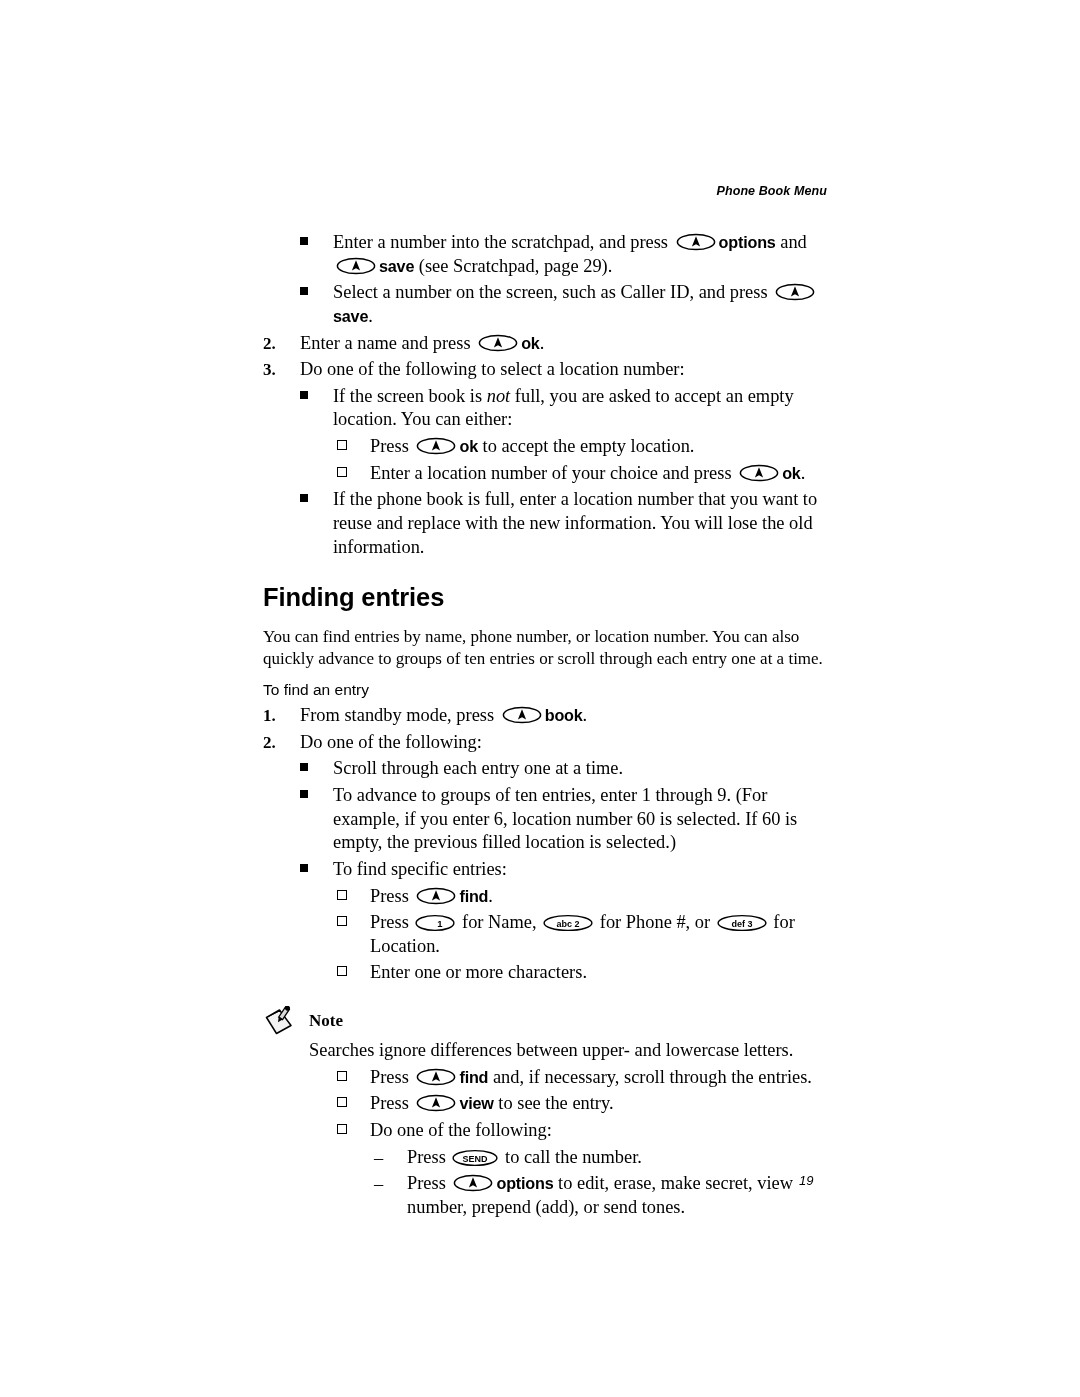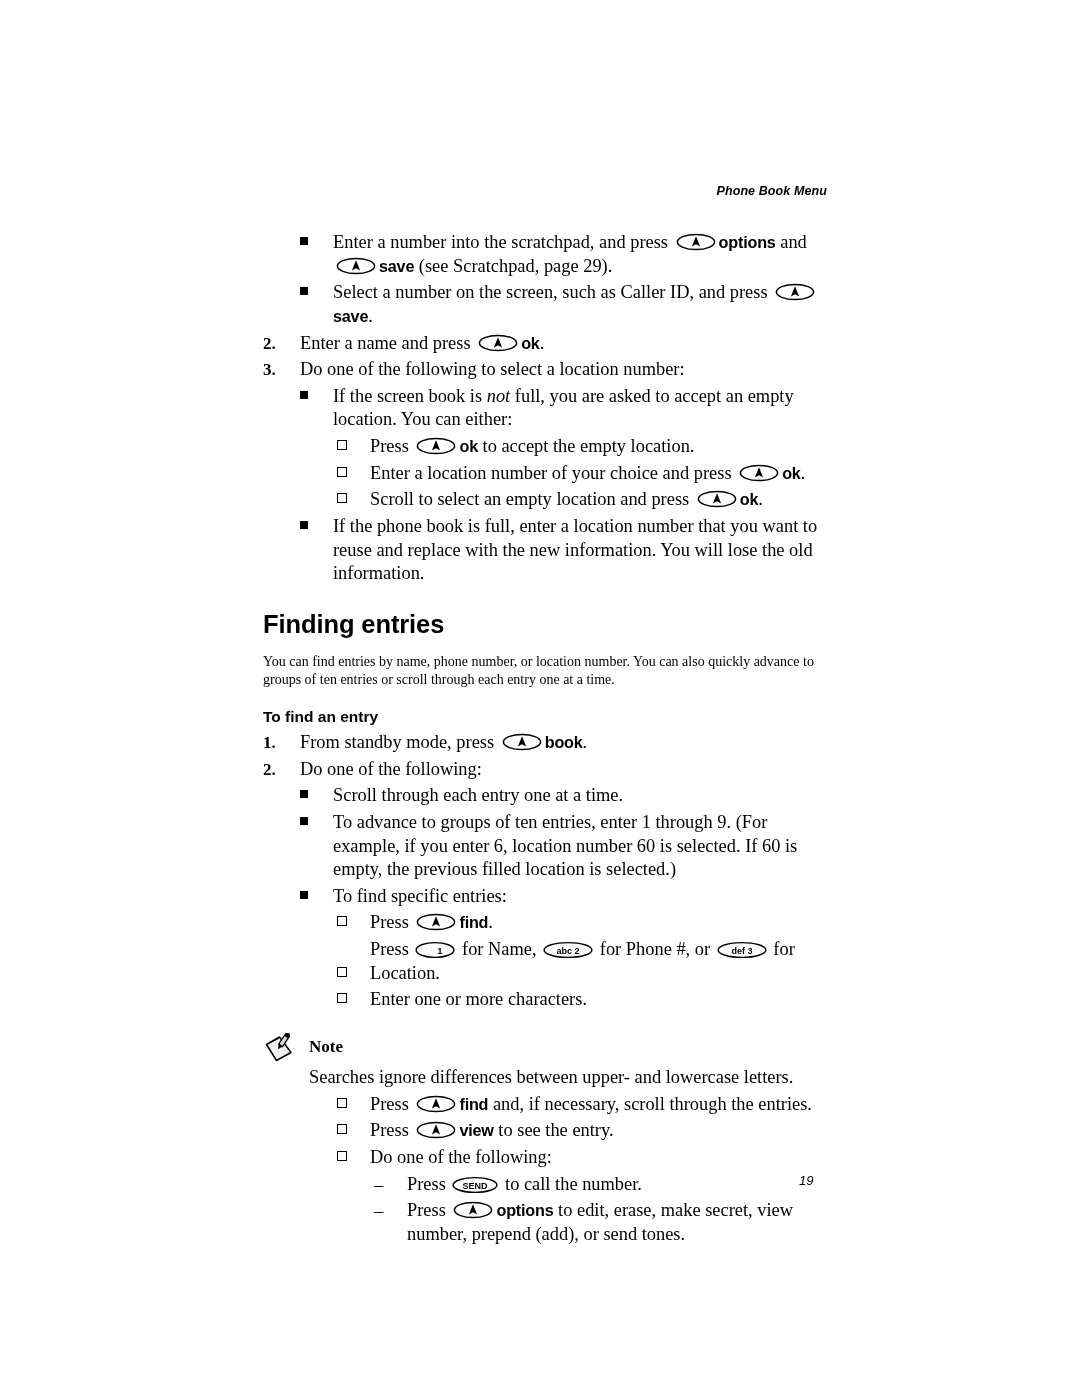--- a/index.html
+++ b/index.html
@@ -67,21 +67,21 @@
     font-weight: bold;
     font-size: 17px;
     padding-top: 1px;
   }
 
   
   .lvl-sq { margin-top: 3px; padding-left: 37px; }
   .lvl-sq > .marker { width: 33px; }
 
   
-  .lvl-hsq { margin-top: 3px; padding-left: 74px; align-items: flex-end; }
+  .lvl-hsq { margin-top: 3px; padding-left: 74px; }
   .lvl-hsq > .marker { width: 33px; }
 
   
   .lvl-dash { margin-top: 3px; padding-left: 111px; }
   .lvl-dash > .marker { width: 33px; }
 
   .bullet-filled {
     display: inline-block;
     width: 8px; height: 8px;
     background: #000;
@@ -99,38 +99,38 @@
   .bullet-dash {
     display: inline-block;
     font-size: 18.4px;
     line-height: 1;
     position: relative;
     top: 1px;
   }
 
   
   .para {
-    font-size: 14px;
+    font-size: 17px;
     line-height: 1.285;
     margin-top: 3px;
   }
 
   
   h1.sec-title {
     font-family: "Liberation Sans", "DejaVu Sans", sans-serif;
     font-weight: bold;
     font-size: 25.5px;
     margin: 24px 0 14px 0;
     letter-spacing: -0.1px;
   }
   h2.sub-title {
     font-family: "Liberation Sans", "DejaVu Sans", sans-serif;
-    font-weight: bold;
+    font-weight: normal;
     font-size: 15.5px;
-    margin: 19px 0 5px 0;
+    margin: 11px 0 5px 0;
   }
 
   
   .sk-label {
     font-family: "Liberation Sans", "DejaVu Sans", sans-serif;
     font-weight: bold;
     font-size: 16.2px;
     letter-spacing: -0.2px;
   }
   .ital { font-style: italic; }
@@ -232,27 +232,20 @@
       <div class="row lvl-hsq">
         <span class="marker"><span class="bullet-hollow"></span></span>
         <span class="row-body"><span>Press </span><span class="softkey"><svg viewBox="0 0 40 18" width="40" height="18">
               <ellipse cx="20" cy="9" rx="18.6" ry="7.6" fill="#fff" stroke="#000" stroke-width="1.5"></ellipse>
               <path d="M20 3.3 L24.1 13.4 L20 11.2 L15.9 13.4 Z" fill="#000"></path>
             </svg></span><span class="sk-label">ok</span><span> to accept the empty location.</span></span>
       </div>
       <div class="row lvl-hsq">
         <span class="marker"><span class="bullet-hollow"></span></span>
         <span class="row-body"><span>Enter a location number of your choice and press </span><span class="softkey"><svg viewBox="0 0 40 18" width="40" height="18">
-              <ellipse cx="20" cy="9" rx="18.6" ry="7.6" fill="#fff" stroke="#000" stroke-width="1.5"></ellipse>
-              <path d="M20 3.3 L24.1 13.4 L20 11.2 L15.9 13.4 Z" fill="#000"></path>
-            </svg></span><span class="sk-label">ok</span><span>.</span></span>
-      </div>
-      <div class="row lvl-hsq">
-        <span class="marker"><span class="bullet-hollow"></span></span>
-        <span class="row-body"><span>Scroll to select an empty location and press </span><span class="softkey"><svg viewBox="0 0 40 18" width="40" height="18">
               <ellipse cx="20" cy="9" rx="18.6" ry="7.6" fill="#fff" stroke="#000" stroke-width="1.5"></ellipse>
               <path d="M20 3.3 L24.1 13.4 L20 11.2 L15.9 13.4 Z" fill="#000"></path>
             </svg></span><span class="sk-label">ok</span><span>.</span></span>
       </div>
       <div class="row lvl-sq">
         <span class="marker"><span class="bullet-filled"></span></span>
         <span class="row-body"><span>If the phone book is full, enter a location number that you want to reuse and replace with the new information. You will lose the old information.</span></span>
       </div>
       <h1 class="sec-title">Finding entries</h1>
       <div class="para"><span>You can find entries by name, phone number, or location number. You can also quickly advance to groups of ten entries or scroll through each entry one at a time.</span></div>

